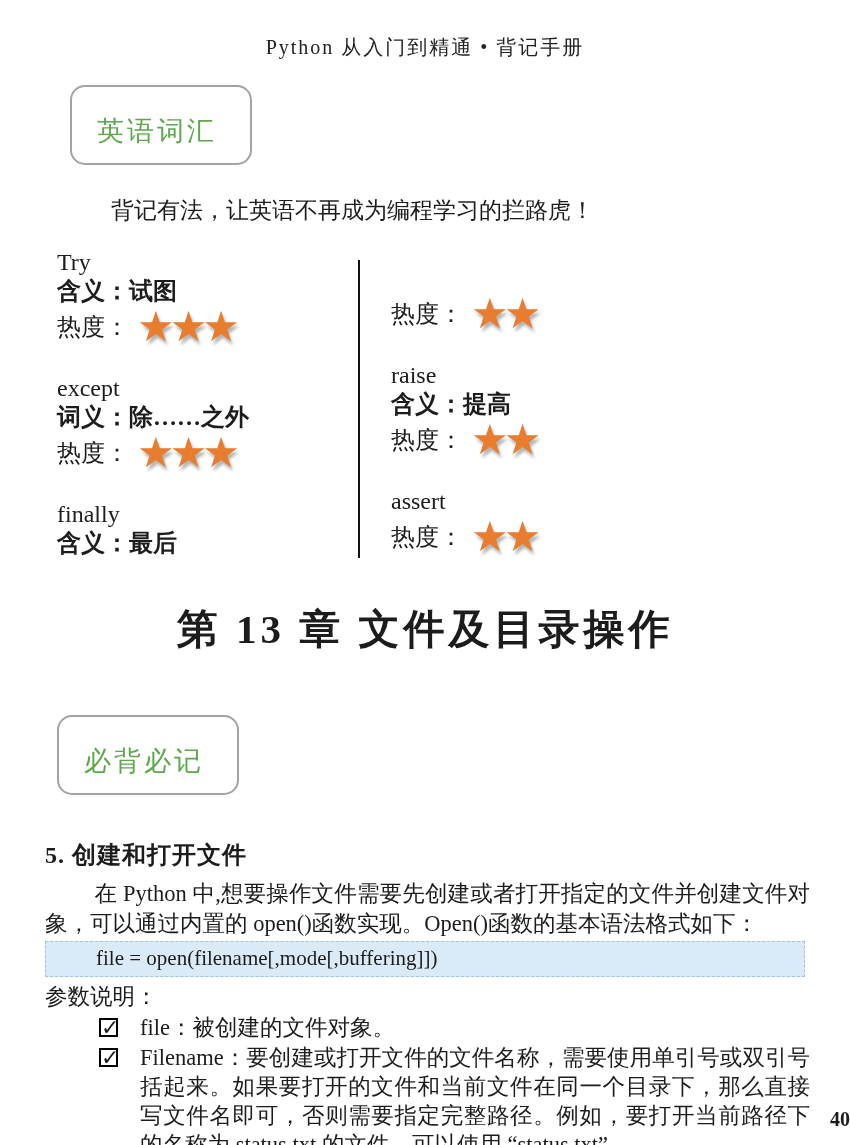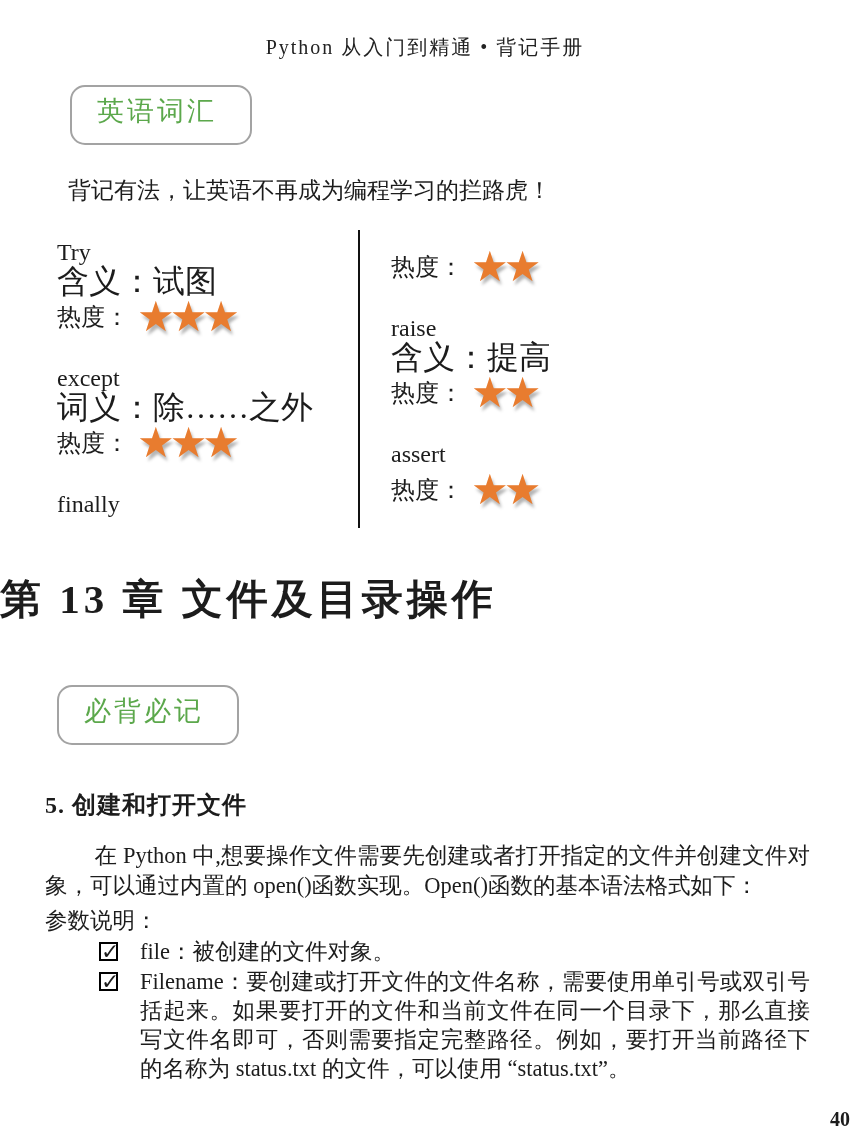--- a/index.html
+++ b/index.html
@@ -28,94 +28,95 @@
     text-align:center;
     font-size:20px;
     letter-spacing:2px;
     color:#222;
   }
   
   .badge{
     display:inline-block;
     border:2px solid var(--border-gray);
     border-radius:15px;
-    padding:6px 30px 14px 22px;
+    padding:26px 30px 14px 22px;
     min-width:182px;
     text-align:center;
   }
   .badge .badge-label{
     color:var(--green);
     font-size:27px;
     letter-spacing:3px;
   }
   .badge1{margin:24px 0 0 70px;}
   .badge2{margin:58px 8px 0 57px;}
   
   .intro{
     margin-top:30px;
-    padding-left:68px;
+    padding-left:111px;
     font-size:23px;
   }
   
   .vocab{
     margin-top:22px;
     display:flex;
-    align-items:center;
+    align-items:flex-end;
   }
   .vocab-col-left{
     width:358px;
     padding-left:57px;
   }
   .vocab-divider{
     width:0;
     border-left:2px solid #111;
     height:298px;
     margin-top:2px;
   }
   .vocab-col-right{
     padding-left:31px;
   }
   .vocab-entry{margin-bottom:26px;}
   .vocab-entry:last-child{margin-bottom:0;}
   .vocab-word{font-size:24px;line-height:29px;}
-  .vocab-line{font-size:32px;line-height:29px;}
+  .vocab-line{font-size:24px;line-height:29px;font-weight:bold;}
   .heat-line{
     display:flex;
     align-items:center;
     height:42px;
     font-size:24px;
   }
   .stars{
     color:var(--orange);
     font-size:42px;
     line-height:36px;
     letter-spacing:-5px;
     margin-left:8px;
     text-shadow:2px 4px 3px rgba(90,90,90,.45);
     font-family:"DejaVu Sans",sans-serif;
   }
   
   .chapter-title{
     margin-top:44px;
+    text-align:center;
     font-size:41px;
     font-weight:bold;
     letter-spacing:4px;
   }
   
   .content{
     padding:0 40px 0 45px;
   }
   .section-heading{
     margin-top:44px;
     font-size:24px;
     font-weight:bold;
     letter-spacing:1px;
   }
   .paragraph{
-    margin-top:20px;
+    margin-top:8px;
     font-size:22.5px;
     line-height:30px;
     text-indent:2.2em;
     text-align:justify;
   }
   .code-block{
     margin-top:2px;
     width:760px;
     background:var(--code-bg);
     border:1px dashed var(--code-border);
@@ -186,20 +187,21 @@
         <div class="vocab-entry">
           <div class="vocab-word">except</div>
           <div class="vocab-line">词义：除……之外</div>
           <div class="heat-line">
             <span>热度：</span>
             <span class="stars">★★★</span>
           </div>
         </div>
         <div class="vocab-entry">
           <div class="vocab-word">finally</div>
+          <div class="vocab-line">含义：最后</div>
         </div>
       </div>
     <div class="vocab-divider"></div>
     <div class="vocab-col-right" id="vocab-right">
         <div class="vocab-entry">
           <div class="heat-line">
             <span>热度：</span>
             <span class="stars">★★</span>
           </div>
         </div>
@@ -223,20 +225,21 @@
 
   <div class="chapter-title">第 13 章  文件及目录操作</div>
 
   <div class="badge badge2">
     <span class="badge-label">必背必记</span>
   </div>
 
   <div class="content">
     <div class="section-heading">5. 创建和打开文件</div>
     <div class="paragraph">在 Python 中,想要操作文件需要先创建或者打开指定的文件并创建文件对象，可以通过内置的 open()函数实现。Open()函数的基本语法格式如下：</div>
+    <div class="code-block">file = open(filename[,mode[,buffering]])</div>
     <div class="params-label">参数说明：</div>
     <div id="param-list">
         <div class="param-item"><span class="checkbox">
             <span class="tick">✓</span>
           </span><span class="param-text">file：被创建的文件对象。</span></div>
         <div class="param-item"><span class="checkbox">
             <span class="tick">✓</span>
           </span><span class="param-text">Filename：要创建或打开文件的文件名称，需要使用单引号或双引号括起来。如果要打开的文件和当前文件在同一个目录下，那么直接写文件名即可，否则需要指定完整路径。例如，要打开当前路径下的名称为 status.txt 的文件，可以使用 “status.txt”。</span></div>
       </div>
   </div>

